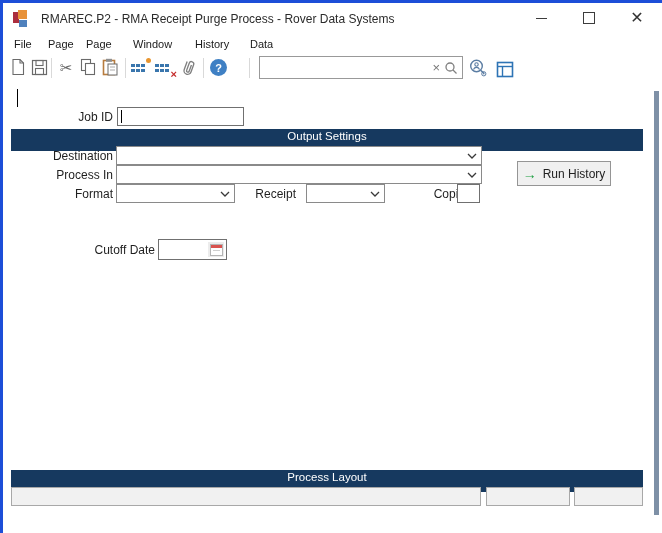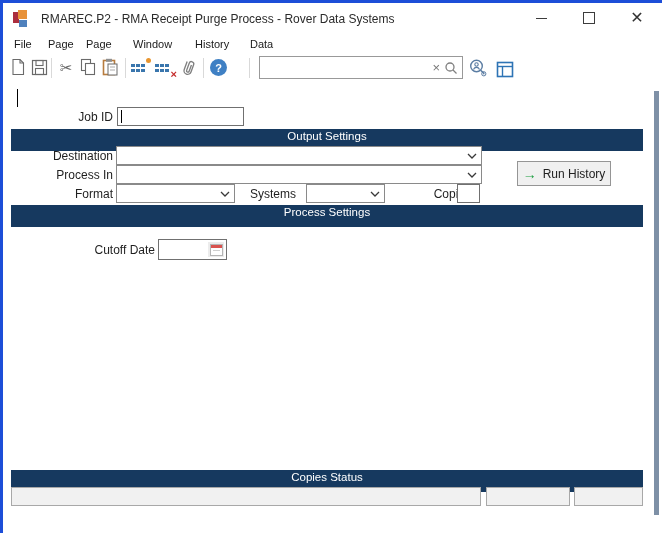--- a/index.html
+++ b/index.html
@@ -221,46 +221,45 @@
     <span>Run History</span>
   </div>
 
   <div class="abs flabel" style="left:10px;top:184px;">Format</div>
   <div class="abs combo" style="left:113px;top:181px;width:117px;height:17px;">
     <span style="font-size:12px;padding-left:3px;"></span>
     <svg class="chev" width="10" height="6" viewBox="0 0 10 6">
       <polyline points="1,1 5,5 9,1" fill="none" stroke="#3a3a3a" stroke-width="1.3"></polyline>
     </svg>
   </div>
-  <div class="abs flabel" style="left:193px;top:184px;width:100px;">Systems</div>
+  <div class="abs flabel" style="left:193px;top:184px;width:100px;">Receipt</div>
   <div class="abs combo" style="left:303px;top:181px;width:77px;height:17px;">
     <span style="font-size:12px;padding-left:3px;"></span>
     <svg class="chev" width="10" height="6" viewBox="0 0 10 6">
       <polyline points="1,1 5,5 9,1" fill="none" stroke="#3a3a3a" stroke-width="1.3"></polyline>
     </svg>
   </div>
   <div class="abs flabel" style="left:368px;top:184px;width:100px;">Copies</div>
   <div class="abs tinput" style="left:454px;top:181px;width:21px;height:17px;">
     <span></span>
   </div>
 
-  <div class="abs navybar" style="left:8px;top:202px;width:632px;background:#16395f;">Process Settings</div>
 
   <div class="abs flabel" style="left:52px;top:240px;">Cutoff Date</div>
   <div class="abs tinput" style="left:155px;top:236px;width:67px;height:19px;">
     <span style="font-size:12px;padding-left:3px;"></span>
     <span class="calbtn">
       <span class="cal">
         <span class="calred"></span>
           <span class="calline"></span>
       </span>
     </span>
   </div>
 
-  <div class="abs navybar" style="left:8px;top:467px;width:632px;background:#16395f;">Copies Status</div>
+  <div class="abs navybar" style="left:8px;top:467px;width:632px;background:#16395f;">Process Layout</div>
 
   <div class="abs statusfield" style="left:8px;top:484px;width:468px;height:17px;"></div>
   <div class="abs statusfield" style="left:483px;top:484px;width:82px;height:17px;"></div>
   <div class="abs statusfield" style="left:571px;top:484px;width:67px;height:17px;"></div>
 
   <div class="abs scrollbar"></div>
 
 
 </div>
 

